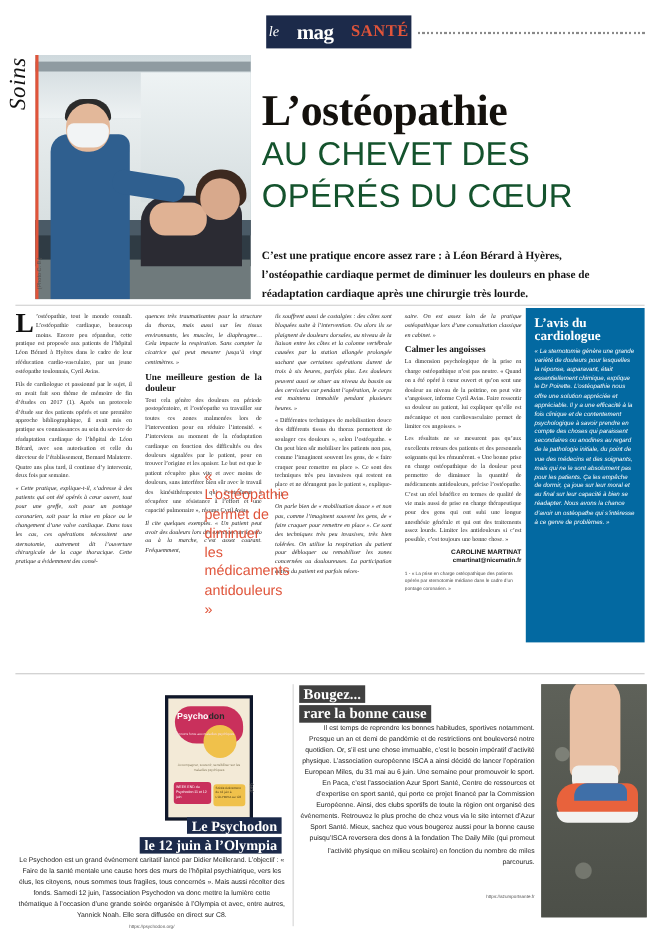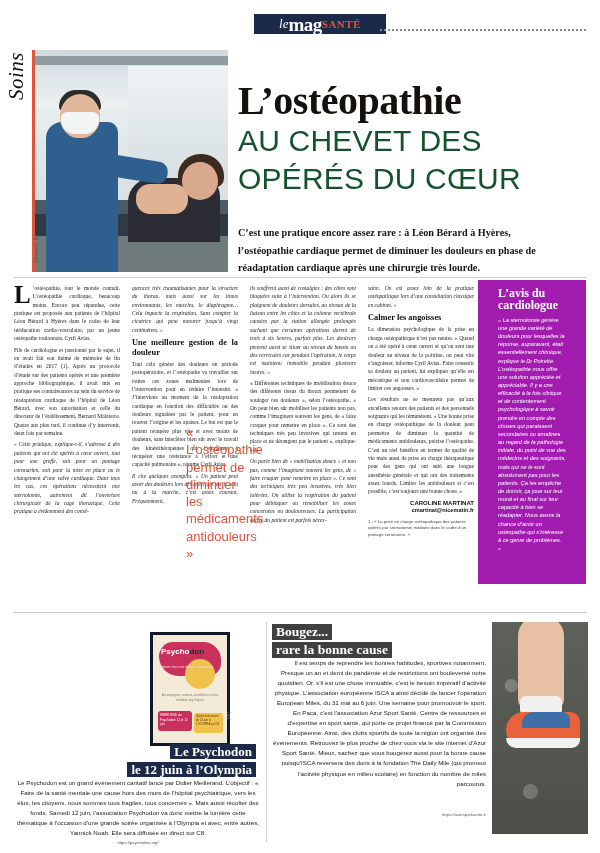--- a/index.html
+++ b/index.html
@@ -9,26 +9,26 @@
     font-family:"Liberation Serif", serif;
     color:#1a1a1a;
     position:relative;
     overflow:hidden;
   }
   .page{position:relative;width:600px;height:853px;}
 
   
   .masthead{position:absolute;left:238px;top:14px;width:350px;height:34px;}
   .mag-logo{
-    position:absolute;left:16px;top:0;width:132px;height:20px;
-    background:#1c2a4a;display:flex;align-items:center;justify-content:center;
+    position:absolute;left:4px;top:0;width:132px;height:30px;
+    background:#1c2a4a;display:flex;align-items:center;justify-content:center;gap:16px;
   }
   .mag-logo-text{color:#ffffff;font-size:19px;font-weight:bold;letter-spacing:-0.5px;line-height:1;}
   .mag-logo-le{font-style:italic;font-size:13px;color:#ffffff;}
-  .mag-logo-sante{color:#e0543a;font-size:11px;font-weight:bold;letter-spacing:0.5px;}
+  .mag-logo-sante{color:#e0543a;font-size:15px;font-weight:bold;letter-spacing:0.5px;}
   .dotline{
     position:absolute;left:142px;top:15px;width:208px;height:2px;
     background-image:repeating-linear-gradient(to right,#8a8a8a 0 2px,transparent 2px 4px);
   }
 
   
   .rubric{
     position:absolute;left:2px;top:52px;width:28px;height:110px;
     display:flex;align-items:flex-start;justify-content:center;
   }
@@ -127,21 +127,21 @@
   }
   .byline .mail{font-weight:bold;font-size:5.6px;}
   .footnote{
     font-family:"Liberation Sans",sans-serif;font-size:4.3px;line-height:1.55;
     color:#444;margin-top:4px;text-align:left;
   }
 
   
   .cardio{
     position:absolute;left:478px;top:280px;width:108px;height:304px;
-    background:#a21caf;color:#ffffff;padding:7px 20px;box-sizing:border-box;
+    background:#0369a1;color:#ffffff;padding:7px 8px;box-sizing:border-box;
   }
   .cardio h3{
     margin:0 0 4px 0;font-family:"Liberation Serif",serif;font-weight:bold;
     font-size:12px;line-height:1.03;color:#fff;
   }
   .cardio p{
     margin:0;font-family:"Liberation Sans",sans-serif;font-style:italic;
     font-size:5.6px;line-height:1.46;color:#fff;text-align:left;
   }
 

